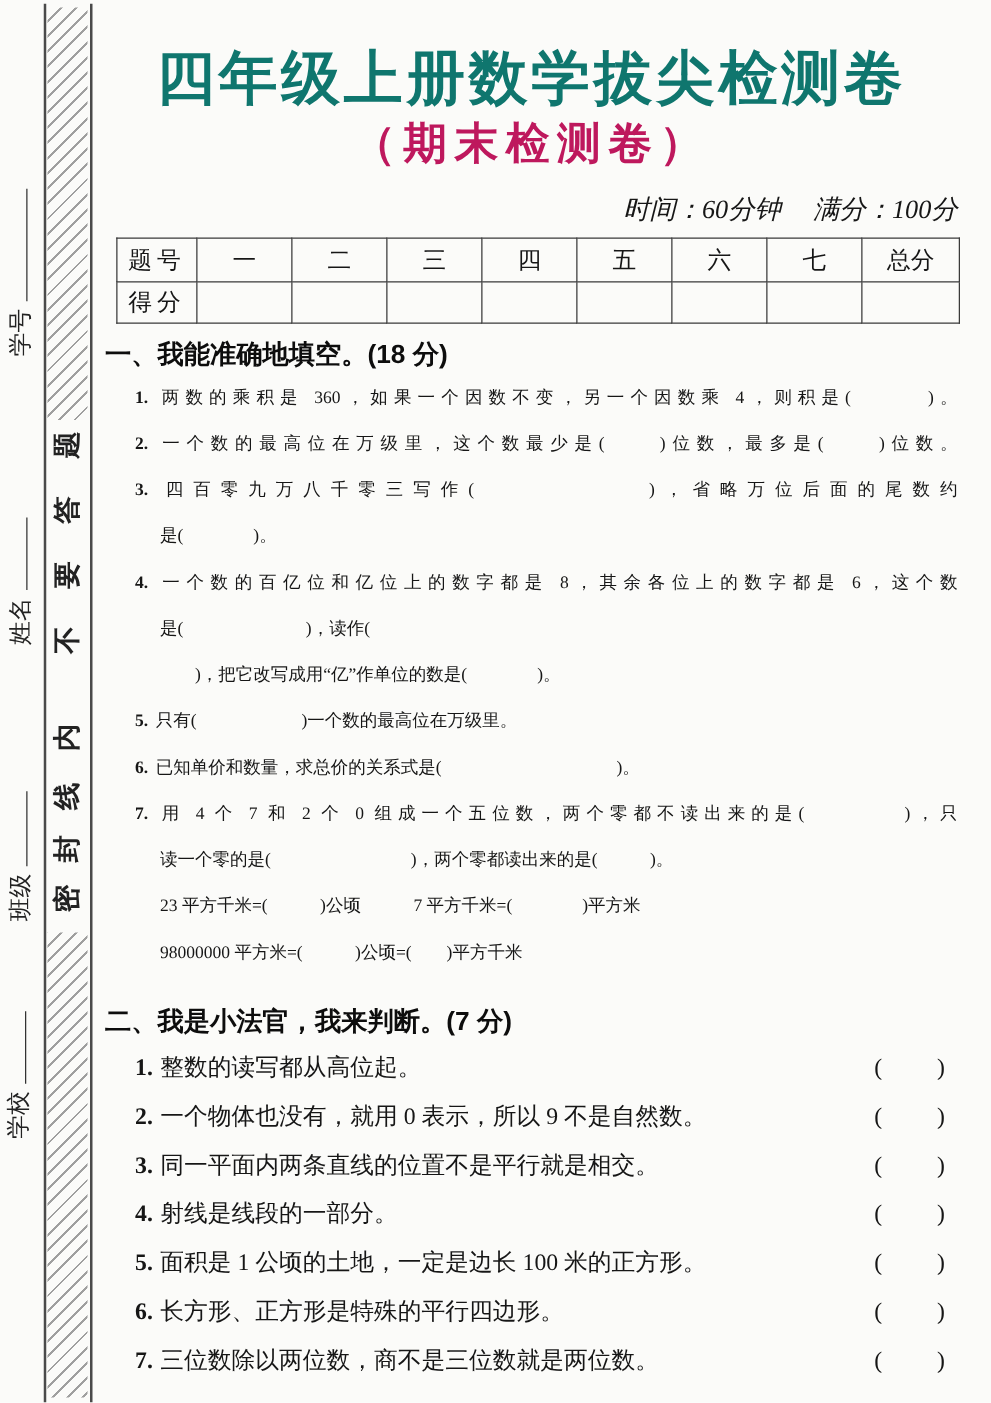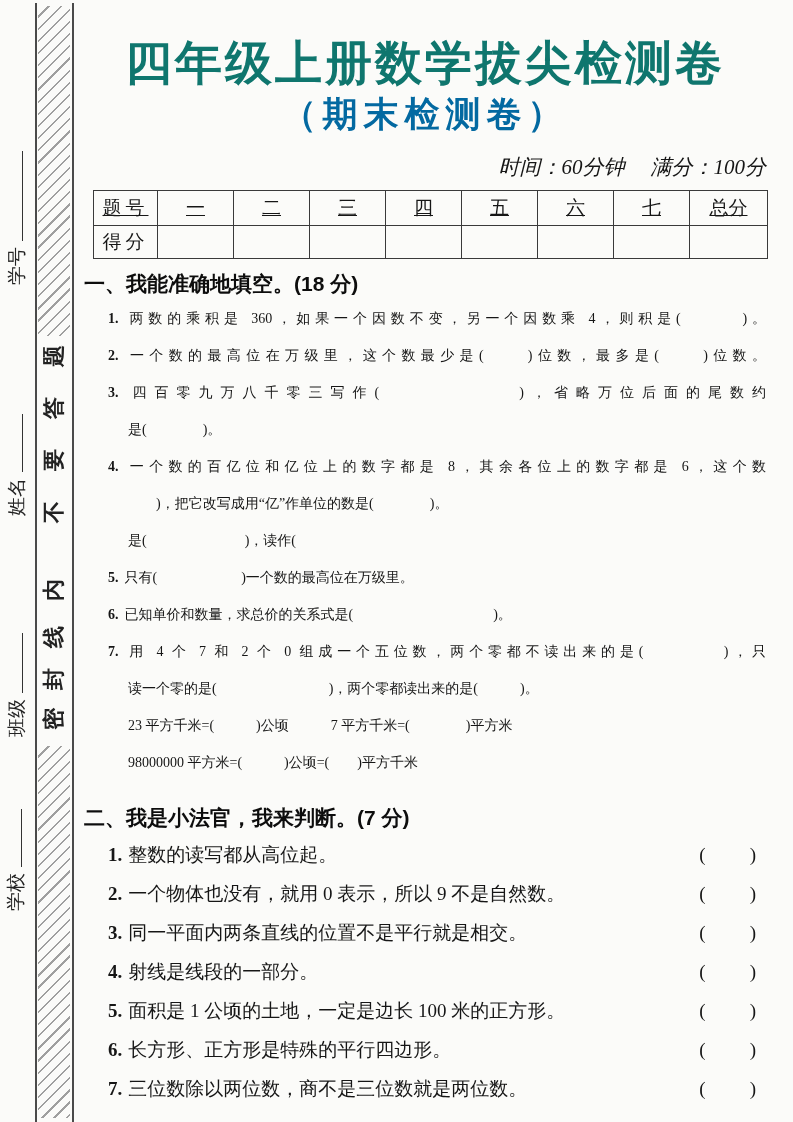--- a/index.html
+++ b/index.html
@@ -38,33 +38,33 @@
     margin-left:6px;vertical-align:baseline;
   }
   
   .content{position:absolute;left:84px;top:20px;width:682px;}
   .title{
     margin:14px 0 0 0;text-align:center;
     font-size:47px;font-weight:900;letter-spacing:3px;line-height:58px;color:#0f766e;
   }
   .subtitle{
     margin:0;text-align:center;
-    font-size:35px;font-weight:900;letter-spacing:6px;line-height:46px;color:#0369a1;
+    font-size:35px;font-weight:900;letter-spacing:6px;line-height:46px;color:#be185d;
   }
   .meta{margin-top:16px;text-align:right;font-size:21px;line-height:26px;font-style:italic;}
   .meta .gap{display:inline-block;width:26px;}
   table.score{
     border-collapse:collapse;table-layout:fixed;
     width:674px;margin:10px 0 0 9px;
   }
   table.score td{
     border:1.2px solid #3a3a3a;text-align:center;
     font-size:19px;padding:0;
   }
-  table.score tr.hrow td{height:34px;text-decoration:underline;}
+  table.score tr.hrow td{height:34px;}
   table.score tr.srow td{height:32px;}
   td.lab{letter-spacing:4px;}
   .sec-head{
     margin:12px 0 0 0;
     font-family:"Liberation Sans","DejaVu Sans",sans-serif;
     font-size:21px;font-weight:bold;line-height:26px;color:#0d0d0d;
   }
   .sec-head.second{margin-top:24px;}
   .items{margin-top:3px;}
   .line{
@@ -170,22 +170,22 @@
       </div>
       <div>
         <div class="line first j"><span class="num">2.</span><span>一个数的最高位在万级里，这个数最少是(　　)位数，最多是(　　)位数。</span></div>
       </div>
       <div>
         <div class="line first j"><span class="num">3.</span><span>四百零九万八千零三写作(　　　　　　)，省略万位后面的尾数约</span></div>
         <div class="line">是(　　　　)。</div>
       </div>
       <div>
         <div class="line first j"><span class="num">4.</span><span>一个数的百亿位和亿位上的数字都是 8，其余各位上的数字都是 6，这个数</span></div>
+        <div class="line">是(　　　　　　　)，读作(</div>
         <div class="line">　　)，把它改写成用“亿”作单位的数是(　　　　)。</div>
-        <div class="line">是(　　　　　　　)，读作(</div>
       </div>
       <div>
         <div class="line first"><span class="num">5.</span><span>只有(　　　　　　)一个数的最高位在万级里。</span></div>
       </div>
       <div>
         <div class="line first"><span class="num">6.</span><span>已知单价和数量，求总价的关系式是(　　　　　　　　　　)。</span></div>
       </div>
       <div>
         <div class="line first j"><span class="num">7.</span><span>用 4 个 7 和 2 个 0 组成一个五位数，两个零都不读出来的是(　　　　)，只</span></div>
         <div class="line">读一个零的是(　　　　　　　　)，两个零都读出来的是(　　　)。</div>

